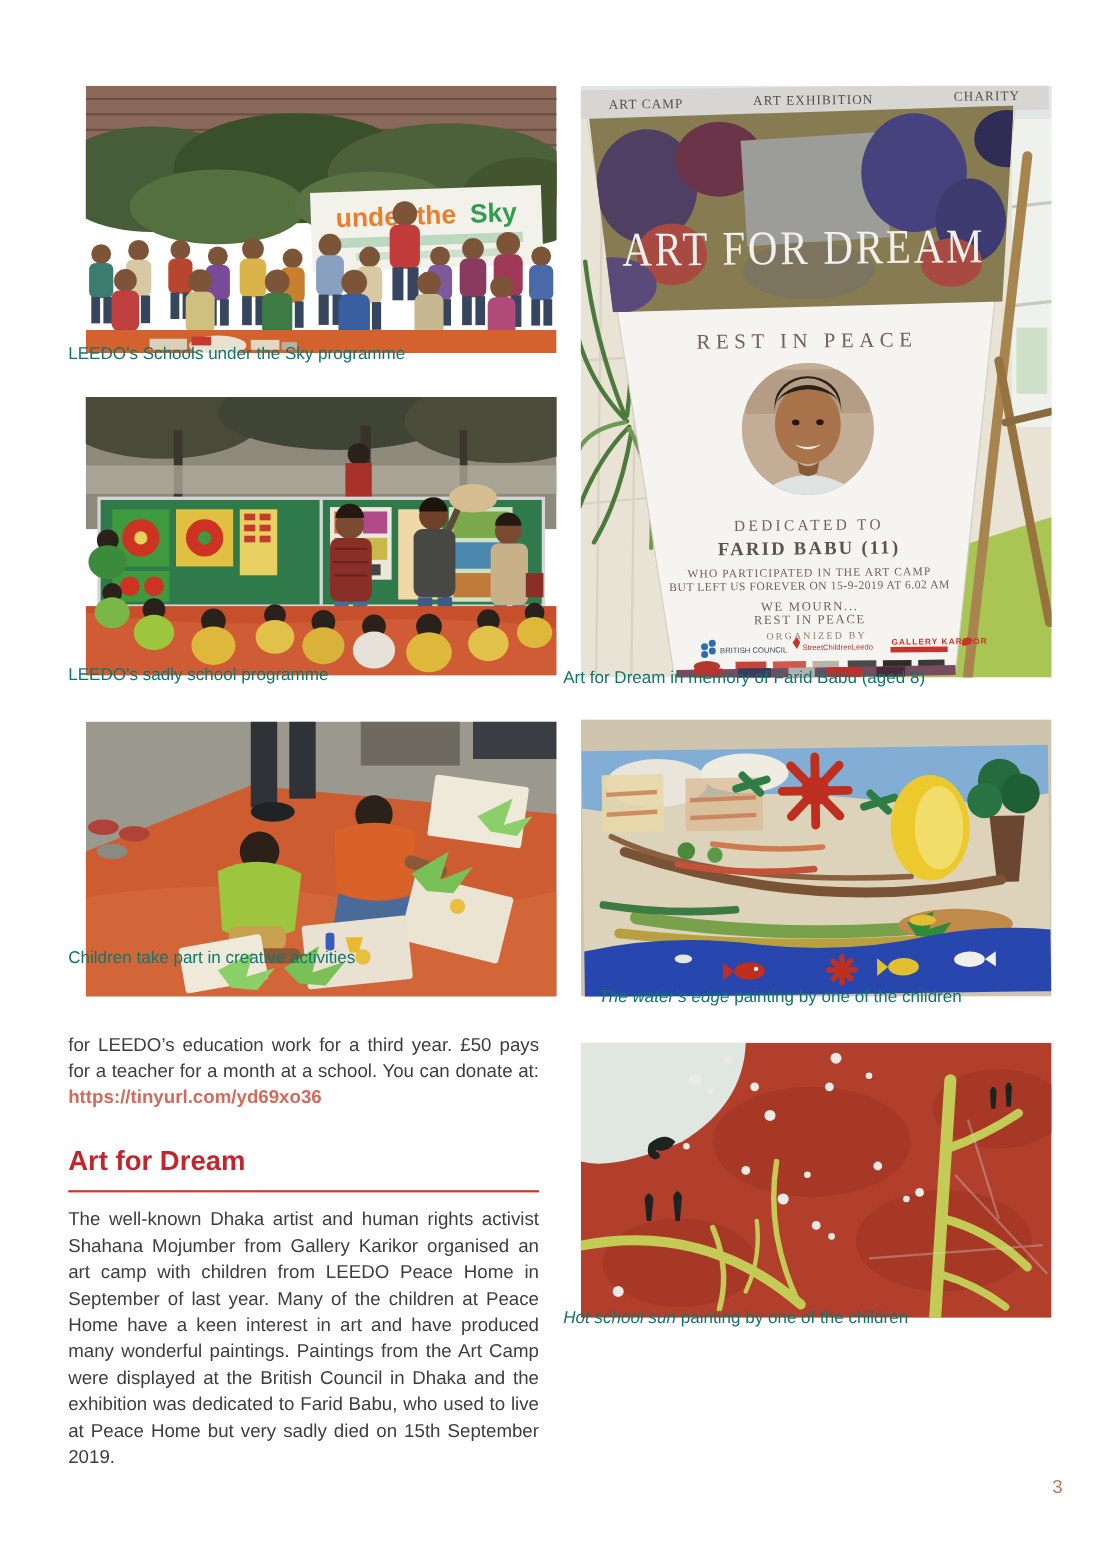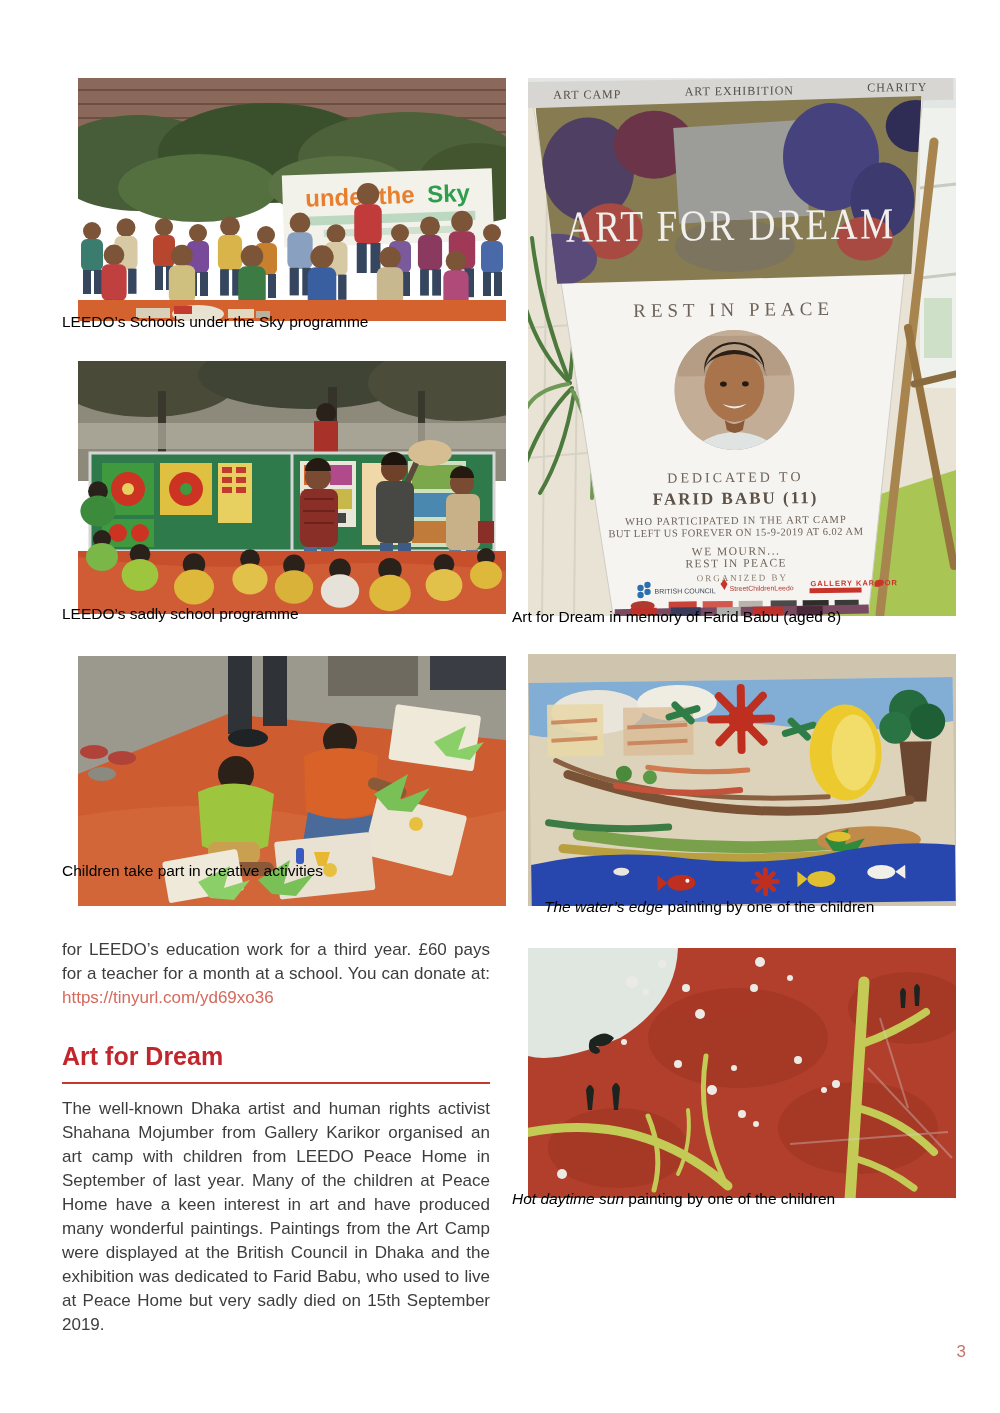--- a/index.html
+++ b/index.html
@@ -4,28 +4,28 @@
 <style>
   html,body{margin:0;padding:0;background:#ffffff;}
   .sheet{
     position:relative;width:1000px;height:1413px;background:#ffffff;
     font-family:"Liberation Sans",sans-serif;color:#3d3d3d;overflow:hidden;
   }
   .abs{position:absolute;}
   figure{margin:0;padding:16px;}
   figure svg{display:block;}
   .caption{
-    font-size:15.5px;line-height:20px;color:#000000;letter-spacing:0;
+    font-size:15.5px;line-height:20px;color:#0f766e;letter-spacing:0;
   }
   .caption .ital{font-style:italic;}
   .bodytext{
     font-size:17px;line-height:24px;text-align:justify;color:#3d3d3d;
   }
   .bodytext a{
-    color:#d4695c;font-weight:normal;text-decoration:none;
+    color:#d4695c;font-weight:bold;text-decoration:none;
   }
   .section-heading{
     font-size:25px;line-height:30px;font-weight:bold;color:#c2262d;
     padding-bottom:11px;border-bottom:2px solid #c5372f;margin:0;
   }
   .page-number{
     font-size:17px;color:#c4756a;text-align:right;
   }
 </style>
 </head>
@@ -268,21 +268,21 @@
         <rect x="218" y="192" width="8" height="16" rx="3" fill="#3a5ac0"></rect>
       </g>
     </svg>
   </figure>
 
   <div class="abs caption" style="left:62px;top:861px;width:428px;">
     <span>Children take part in creative activities</span>
   </div>
 
   <p class="abs bodytext" style="left:62px;top:938px;width:428px;margin:0;">
-    <span>for LEEDO’s education work for a third year. £60 pays for a teacher for a month at a school. You can donate at: </span><a href="#">https://tinyurl.com/yd69xo36</a>
+    <span>for LEEDO’s education work for a third year. £50 pays for a teacher for a month at a school. You can donate at: </span><a href="#">https://tinyurl.com/yd69xo36</a>
   </p>
 
   <h2 class="abs section-heading" style="left:62px;top:1041px;width:428px;">Art for Dream</h2>
 
   <p class="abs bodytext" style="left:62px;top:1097px;width:428px;margin:0;">The well-known Dhaka artist and human rights activist Shahana Mojumber from Gallery Karikor organised an art camp with children from LEEDO Peace Home in September of last year. Many of the children at Peace Home have a keen interest in art and have produced many wonderful paintings. Paintings from the Art Camp were displayed at the British Council in Dhaka and the exhibition was dedicated to Farid Babu, who used to live at Peace Home but very sadly died on 15th September 2019.</p>
 
   <figure class="abs" style="left:512px;top:62px;">
     <svg width="428" height="538" viewBox="0 0 428 538">
 
       <rect x="0" y="0" width="428" height="538" fill="#e9e3d6"></rect>
@@ -556,18 +556,18 @@
       </g>
       <g stroke="#d8d8d8" opacity="0.35" stroke-width="2">
         <line x1="262" y1="196" x2="420" y2="184"></line>
         <line x1="340" y1="120" x2="424" y2="210"></line>
         <line x1="352" y1="70" x2="380" y2="160"></line>
       </g>
     </svg>
   </figure>
 
   <div class="abs caption" style="left:512px;top:1189px;width:428px;">
-    <span class="ital">Hot daytime sun</span><span> painting by one of the children</span>
+    <span class="ital">Hot school sun</span><span> painting by one of the children</span>
   </div>
 
   <div class="abs page-number" style="left:900px;top:1342px;width:66px;">3</div>
 
 </div>
 
 </body></html>

